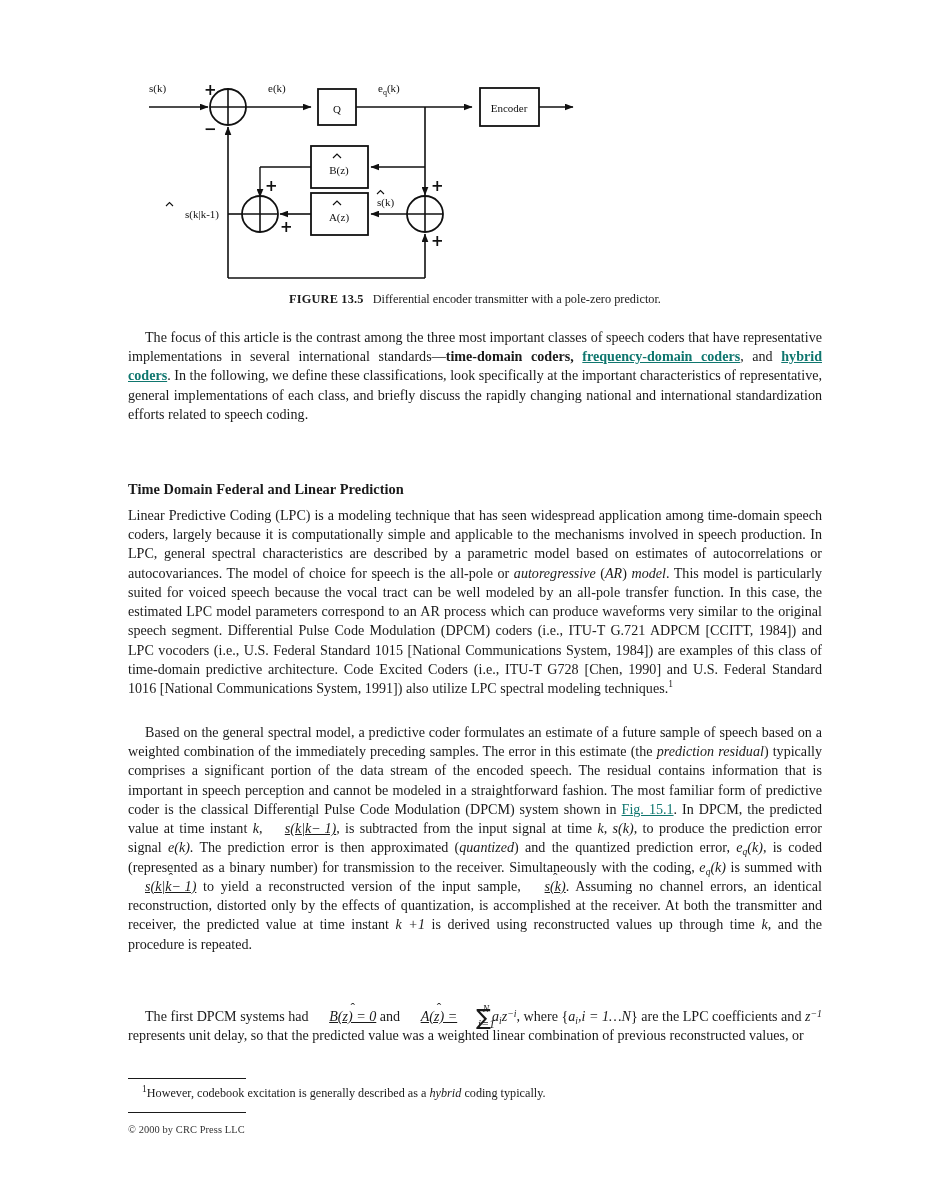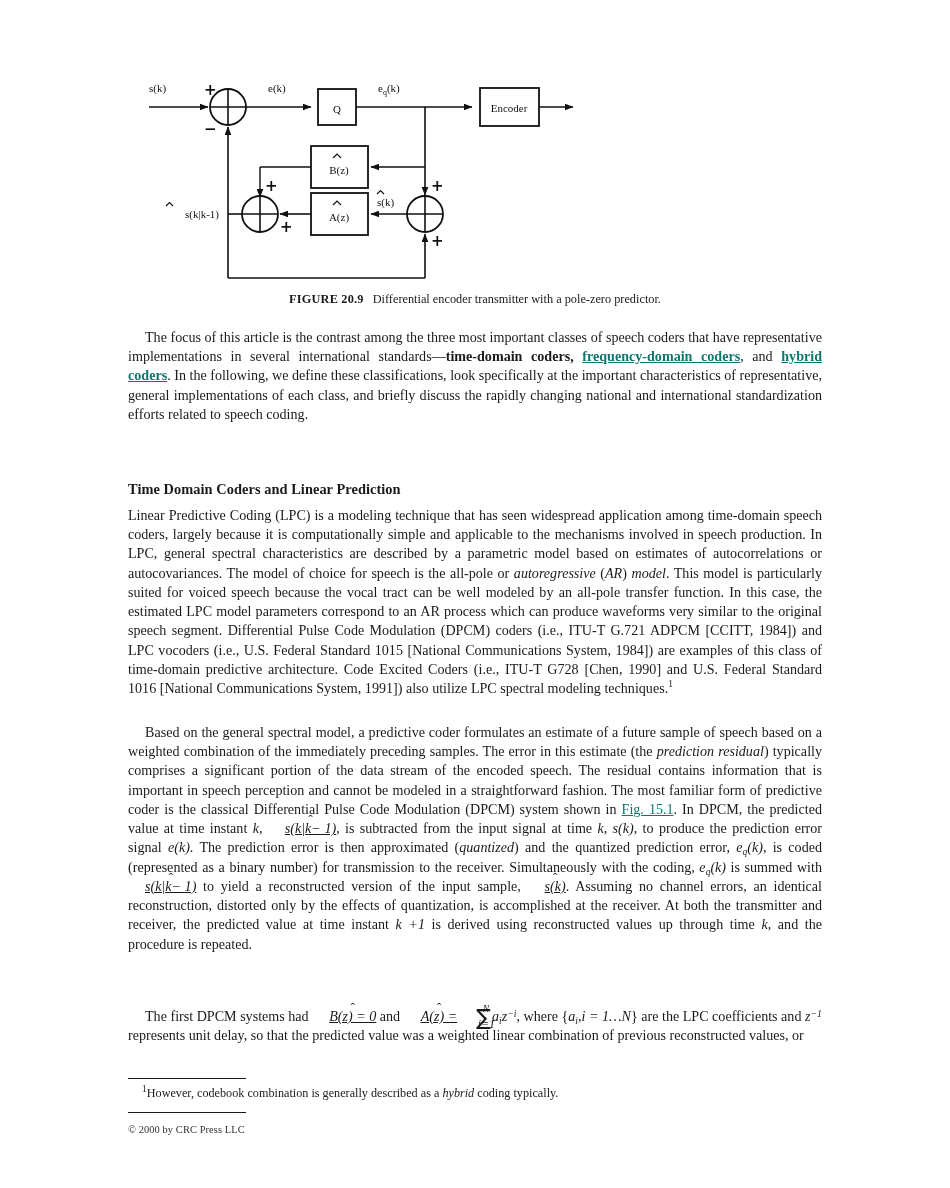--- a/index.html
+++ b/index.html
@@ -272,42 +272,42 @@
       <text class="dg-sign" x="79" y="33">+</text>
       <text class="dg-sign" x="79" y="72">−</text>
       <text class="dg-sign" x="140" y="129">+</text>
       <text class="dg-sign" x="155" y="170">+</text>
       <text class="dg-sign" x="306" y="129">+</text>
       <text class="dg-sign" x="306" y="184">+</text>
     </svg>
   </div>
 
   <div class="fig-caption">
-    <span class="fignum">FIGURE 20.9</span><span class="captext">Differential encoder transmitter with a pole-zero predictor.</span>
+    <span class="fignum">FIGURE 13.5</span><span class="captext">Differential encoder transmitter with a pole-zero predictor.</span>
   </div>
 
   <div class="col" style="top:328px;">
     <p class="body indent"><span>The focus of this article is the contrast among the three most important classes of speech coders that have representative implementations in several international standards—</span><span class="bld">time-domain coders,</span> <a class="lnk bld" href="#">frequency-domain coders</a><span>, and </span><a class="lnk bld" href="#">hybrid coders</a><span>. In the following, we define these classifications, look specifically at the important characteristics of representative, general implementations of each class, and briefly discuss the rapidly changing national and international standardization efforts related to speech coding.</span></p>
   </div>
 
   <div class="col" style="top:481px;">
-    <h3 class="h-sub">Time Domain Coders and Linear Prediction</h3>
+    <h3 class="h-sub">Time Domain Federal and Linear Prediction</h3>
   </div>
 
   <div class="col" style="top:506px;">
     <p class="body"><span>Linear Predictive Coding (LPC) is a modeling technique that has seen widespread application among time-domain speech coders, largely because it is computationally simple and applicable to the mechanisms involved in speech production. In LPC, general spectral characteristics are described by a parametric model based on estimates of autocorrelations or autocovariances. The model of choice for speech is the all-pole or </span><span class="ital">autoregressive</span><span> (</span><span class="ital">AR</span><span>) </span><span class="ital">model</span><span>. This model is particularly suited for voiced speech because the vocal tract can be well modeled by an all-pole transfer function. In this case, the estimated LPC model parameters correspond to an AR process which can produce waveforms very similar to the original speech segment. Differential Pulse Code Modulation (DPCM) coders (i.e., ITU-T G.721 ADPCM [CCITT, 1984]) and LPC vocoders (i.e., U.S. Federal Standard 1015 [National Communications System, 1984]) are examples of this class of time-domain predictive architecture. Code Excited Coders (i.e., ITU-T G728 [Chen, 1990] and U.S. Federal Standard 1016 [National Communications System, 1991]) also utilize LPC spectral modeling techniques.</span><sup class="fn">1</sup></p>
   </div>
 
   <div class="col" style="top:723px;">
     <p class="body indent"><span>Based on the general spectral model, a predictive coder formulates an estimate of a future sample of speech based on a weighted combination of the immediately preceding samples. The error in this estimate (the </span><span class="ital">prediction residual</span><span>) typically comprises a significant portion of the data stream of the encoded speech. The residual contains information that is important in speech perception and cannot be modeled in a straightforward fashion. The most familiar form of predictive coder is the classical Differential Pulse Code Modulation (DPCM) system shown in </span><a class="lnk" href="#">Fig. 15.1</a><span>. In DPCM, the predicted value at time instant </span><span class="mi">k</span><span>, </span><span class="hatwrap mi"><span class="hatmark">̂</span><span>s(k|k− 1)</span></span><span>, is subtracted from the input signal at time </span><span class="mi">k</span><span>, </span><span class="mi">s(k)</span><span>, to produce the prediction error signal </span><span class="mi">e(k)</span><span>. The prediction error is then approximated (</span><span class="ital">quantized</span><span>) and the quantized prediction error, </span><span class="mi">e</span><span class="sub">q</span><span class="mi">(k)</span><span>, is coded (represented as a binary number) for transmission to the receiver. Simultaneously with the coding, </span><span class="mi">e</span><span class="sub">q</span><span class="mi">(k)</span><span> is summed with </span><span class="hatwrap mi"><span class="hatmark">̂</span><span>s(k|k− 1)</span></span><span> to yield a reconstructed version of the input sample, </span><span class="hatwrap mi"><span class="hatmark">̂</span><span>s(k)</span></span><span>. Assuming no channel errors, an identical reconstruction, distorted only by the effects of quantization, is accomplished at the receiver. At both the transmitter and receiver, the predicted value at time instant </span><span class="mi">k +1</span><span> is derived using reconstructed values up through time </span><span class="mi">k</span><span>, and the procedure is repeated.</span></p>
   </div>
 
   <div class="col" style="top:1007px;">
     <p class="body indent"><span>The first DPCM systems had </span><span class="hatwrap mi"><span class="hatmark">̂</span><span>B(z) = 0</span></span><span> and </span><span class="hatwrap mi"><span class="hatmark">̂</span><span>A(z) = </span></span><span class="sigma">∑<span class="lim-top">N</span><span class="lim-bot">i=1</span></span><span class="mi">a</span><span class="sub">i</span><span class="mi">z</span><span class="supi">−i</span><span>, where {</span><span class="mi">a</span><span class="sub">i</span><span class="mi">,i = 1…N</span><span>} are the LPC coefficients and </span><span class="mi">z</span><span class="supi">−1</span><span> represents unit delay, so that the predicted value was a weighted linear combination of previous reconstructed values, or</span></p>
   </div>
 
   <div class="fn-rule-top"></div>
-  <div class="footnote"><sup class="fn">1</sup><span>However, codebook combination is generally described as a </span><span class="ital">hybrid</span><span> coding typically.</span></div>
+  <div class="footnote"><sup class="fn">1</sup><span>However, codebook excitation is generally described as a </span><span class="ital">hybrid</span><span> coding typically.</span></div>
   <div class="fn-rule-bot"></div>
 
   <div class="copyright">© 2000 by CRC Press LLC</div>
 
 </div>
 
 </body></html>

